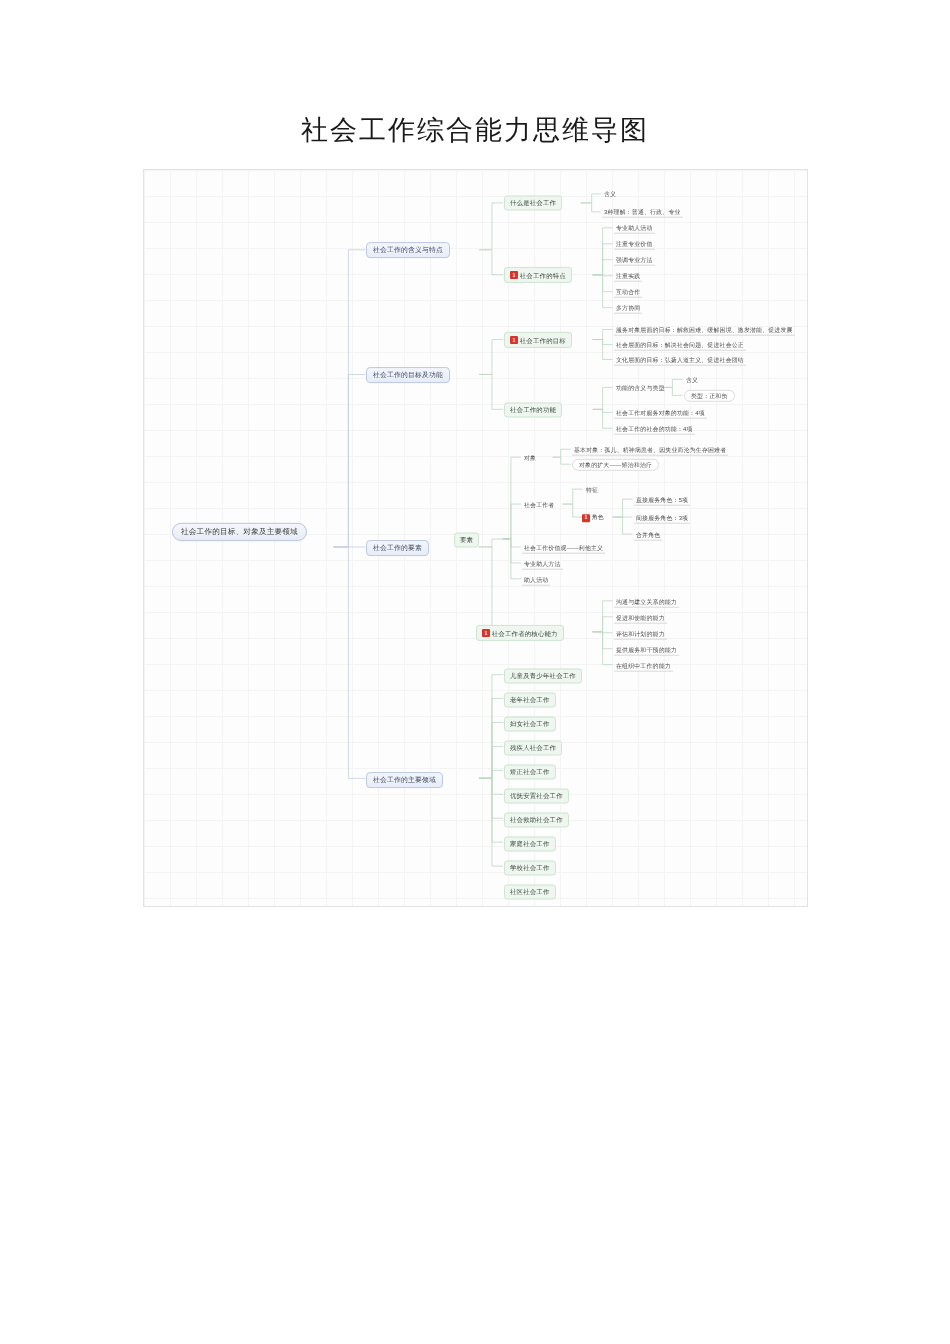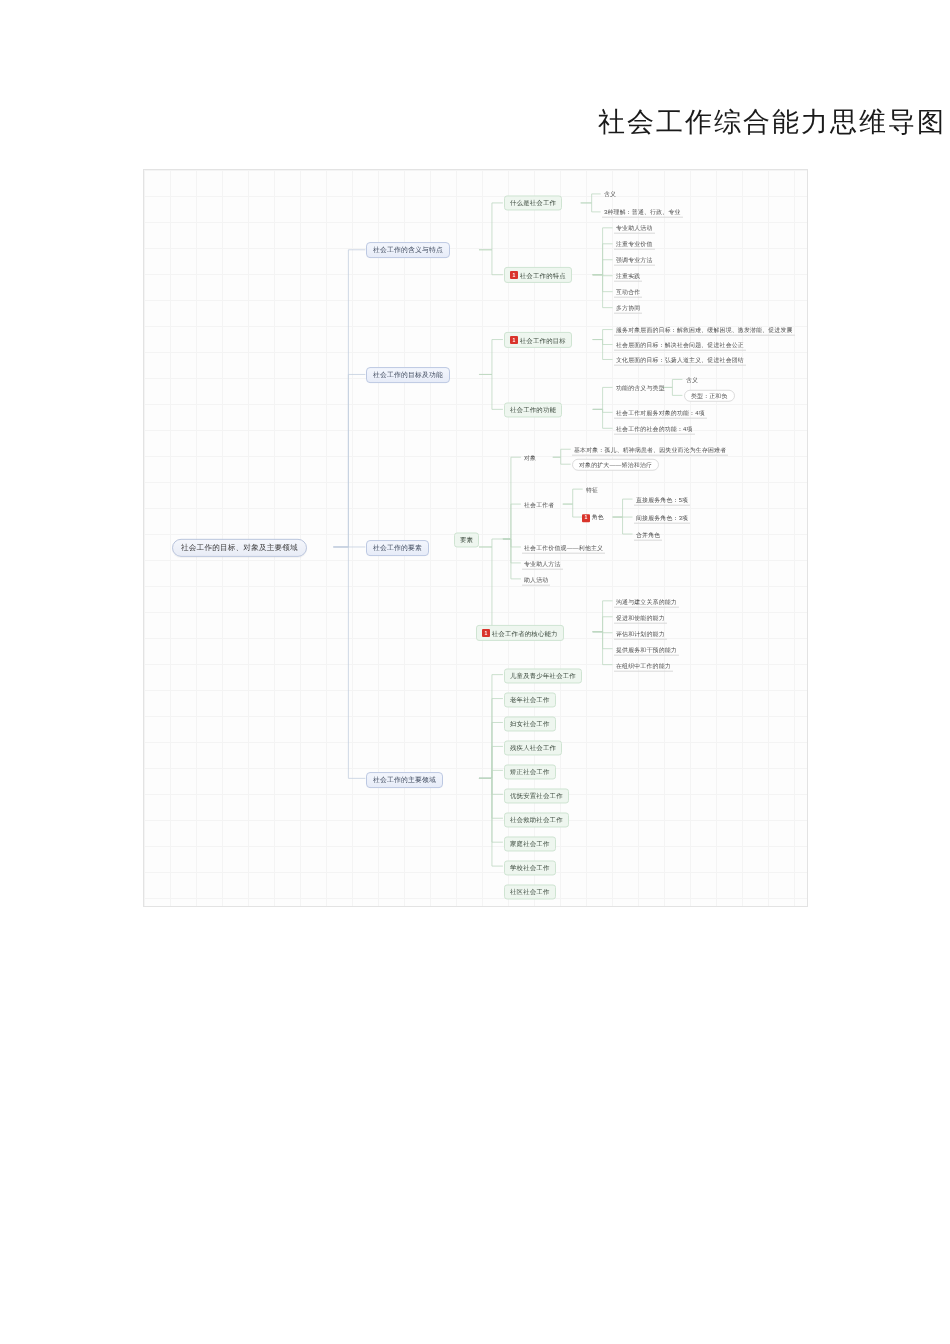--- a/index.html
+++ b/index.html
@@ -6,27 +6,27 @@
   html, body { margin:0; padding:0; }
   body {
     width: 950px; height: 1344px;
     background: #ffffff;
     font-family: "Liberation Sans", "DejaVu Sans", sans-serif;
     color: #333;
     position: relative;
     overflow: hidden;
   }
   .page-title {
-    text-align: right;
+    text-align: center;
     font-family: "Liberation Serif", "DejaVu Serif", serif;
     font-size: 27px;
     font-weight: 400;
     letter-spacing: 2px;
     color: #1a1a1a;
-    margin: 4px;
+    margin: 12px;
     position: absolute;
     top: 100px; left: 0; right: 0;
   }
   .canvas {
     position: absolute;
     left: 143px; top: 169px;
     width: 665px; height: 738px;
     border: 1px solid #e3e3e3;
     background-color: #fdfdfd;
     background-image:
@@ -168,21 +168,21 @@
       <path d="M336 610 H349 V554 H360"></path>
       <path d="M336 610 H349 V578 H360"></path>
       <path d="M336 610 H349 V602 H360"></path>
       <path d="M336 610 H349 V626 H360"></path>
       <path d="M336 610 H349 V650 H360"></path>
       <path d="M336 610 H349 V674 H360"></path>
       <path d="M336 610 H349 V698 H360"></path>
     </g>
   </svg>
 
-  <div class="node root" style="left:28px; top:378px;">
+  <div class="node root" style="left:28px; top:362px;">
     <span>社会工作的目标、对象及主要领域</span>
   </div>
 
   <div class="node lvl1" style="left:222px; top:80px;">
     <span>社会工作的含义与特点</span>
   </div>
   <div class="node lvl2" style="left:360px; top:33px;">
     <span>什么是社会工作</span>
   </div>
   <div class="node lvl3 plain" style="left:458px; top:24px;">

